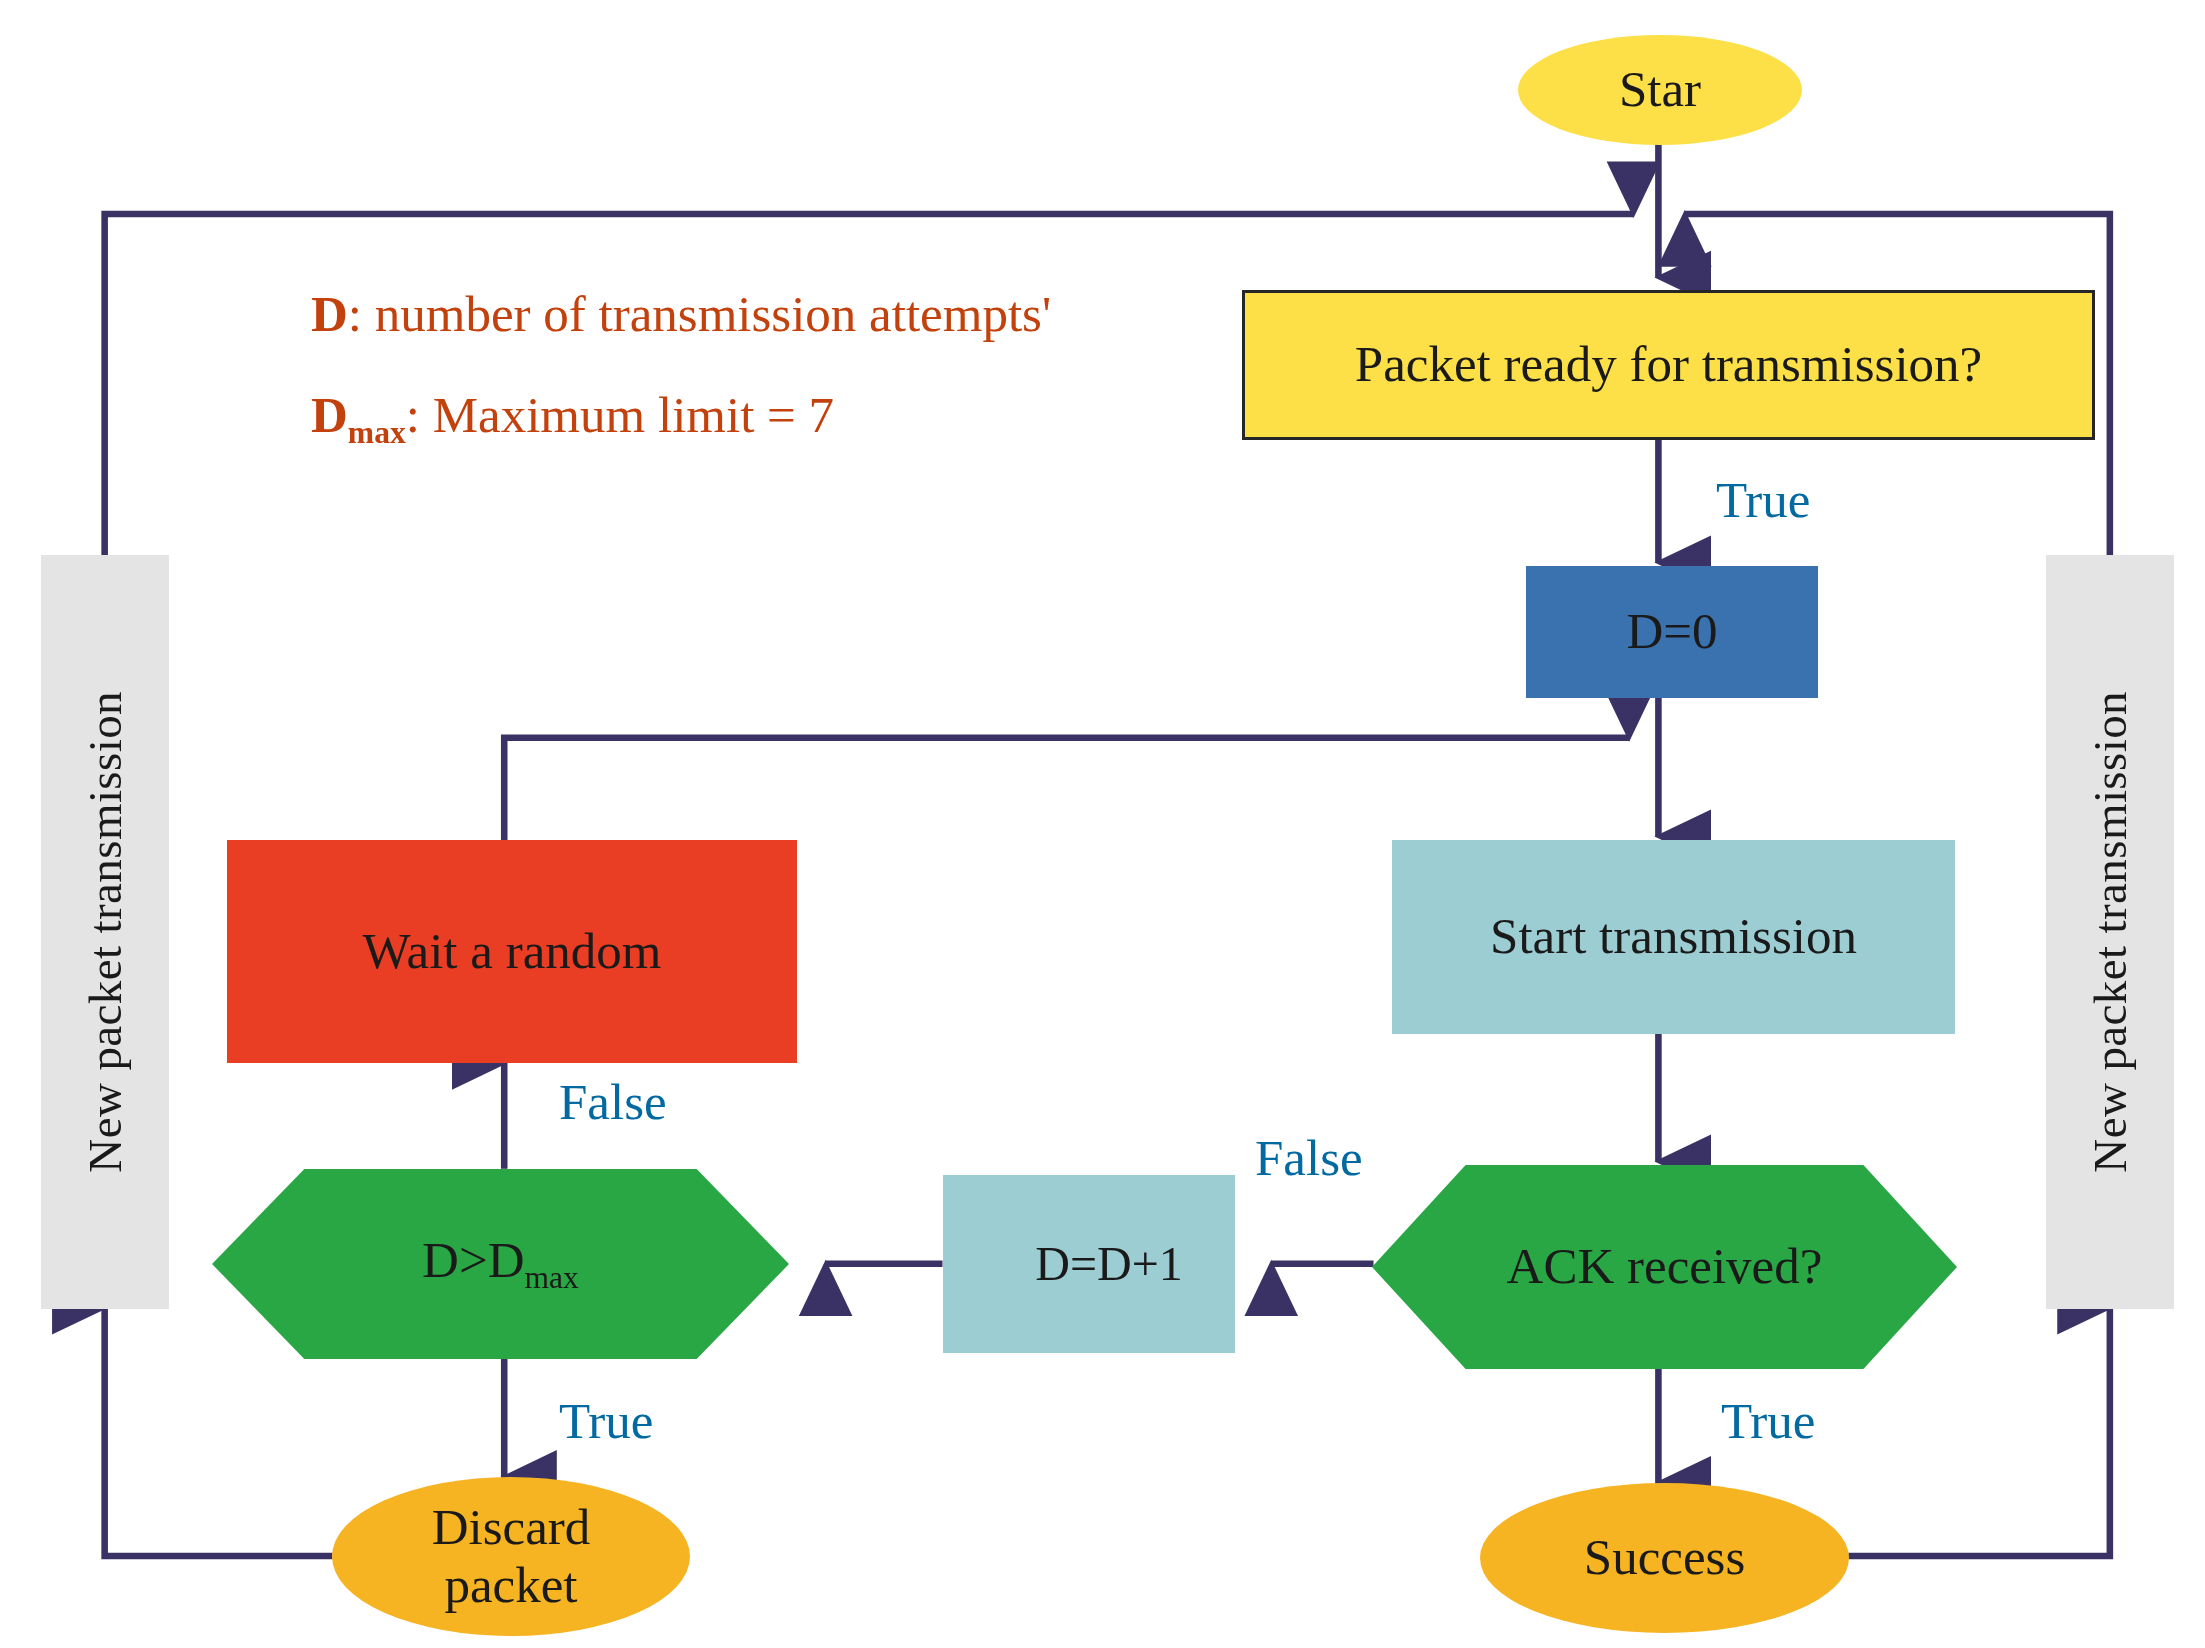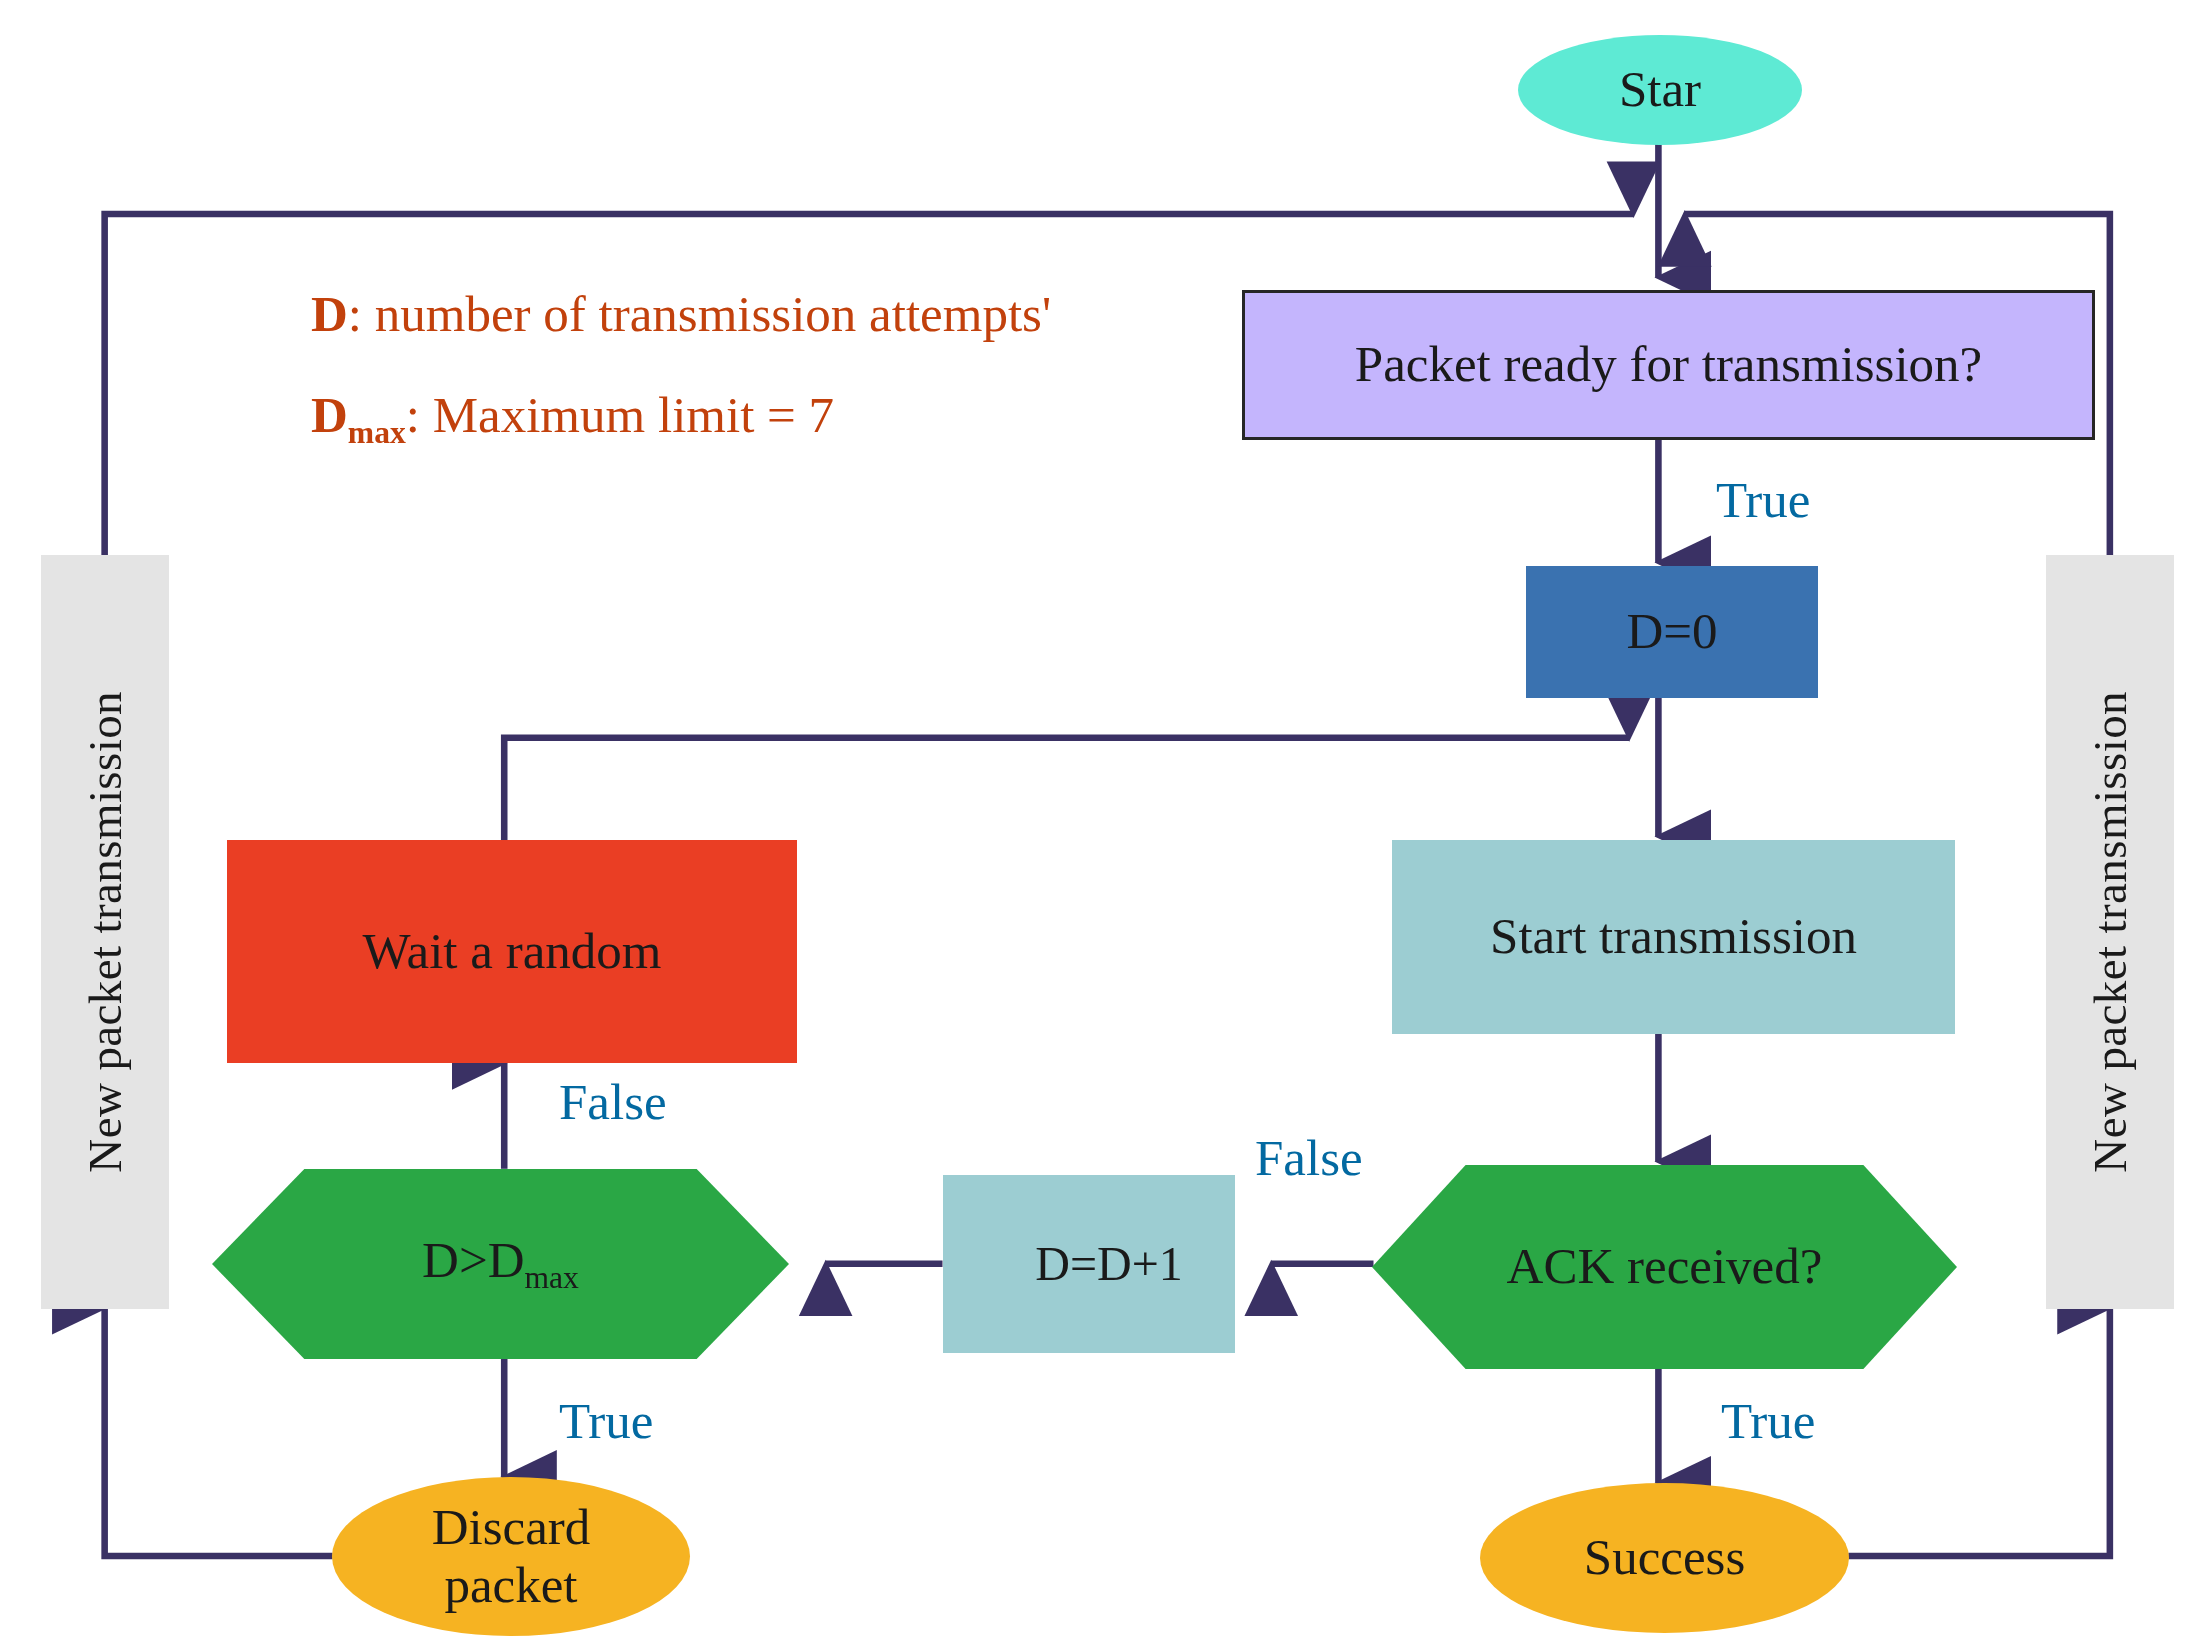--- a/index.html
+++ b/index.html
@@ -34,28 +34,28 @@
     text-align: center;
     color: #1a1a1a;
     line-height: 1.12;
     box-sizing: border-box;
   }
   
   .ellipse {
     border-radius: 50%;
   }
   .ellipse-start {
-    background: #5eead4;
+    background: #fde047;
   }
   .ellipse-end {
     background: #F6B322;
   }
   
   .rect-gray {
-    background: #c4b5fd;
+    background: #fde047;
     border: 3.7px solid #262626;
   }
   .rect-blue {
     background: #3A72B0;
   }
   .rect-teal {
     background: #9CCDD2;
   }
   .rect-red {
     background: #EA3E24;

